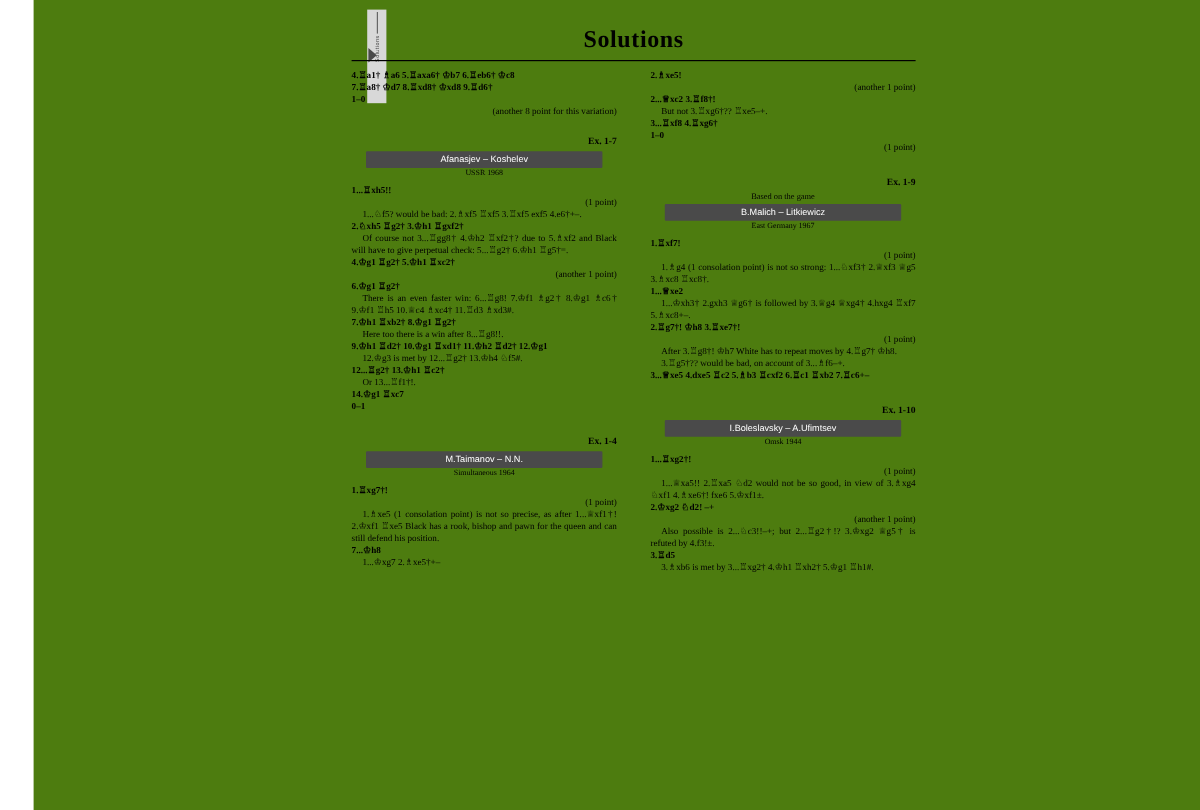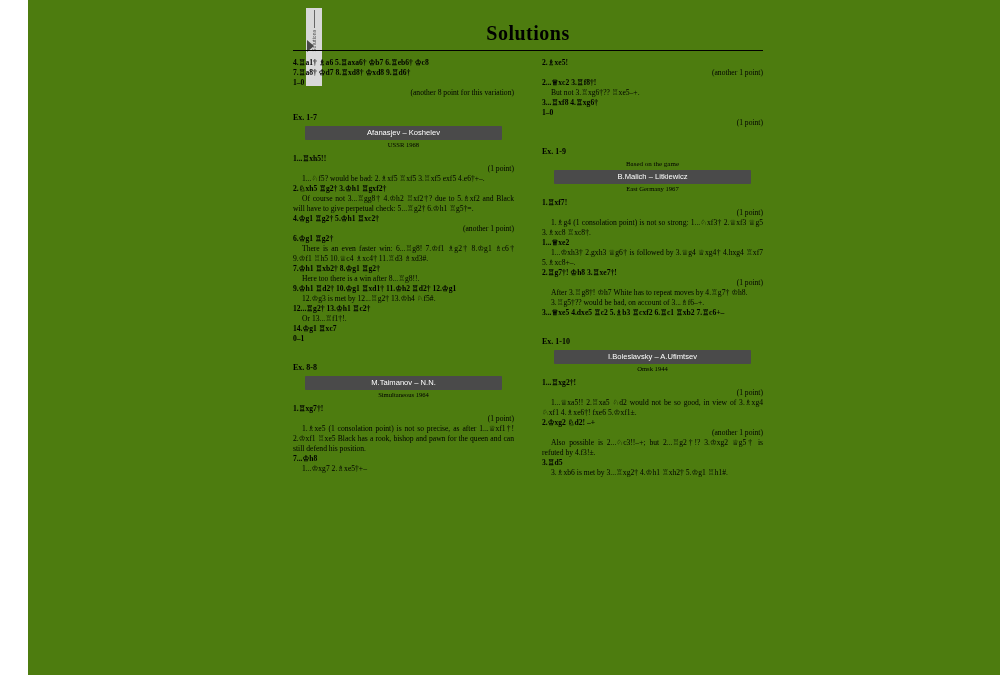--- a/index.html
+++ b/index.html
@@ -111,21 +111,21 @@
     font-weight: bold;
   }
   .indent {
     text-indent: 9px;
   }
   .points {
     text-align: right;
     font-style: normal;
   }
   .ex-head {
-    text-align: left;
+    text-align: right;
     font-weight: bold;
     font-size: 8px;
     margin-top: 8px;
     margin-bottom: 2px;
   }
   .players-bar {
     background: #4a4a4a;
     color: #fff;
     text-align: center;
     font-family: "Liberation Sans", sans-serif;
@@ -200,21 +200,21 @@
         <p class="ln indent">Here too there is a win after 8...♖g8!!.</p>
         <p class="ln bold">9.♔h1 ♖d2† 10.♔g1 ♖xd1† 11.♔h2 ♖d2† 12.♔g1</p>
         <p class="ln indent">12.♔g3 is met by 12...♖g2† 13.♔h4 ♘f5#.</p>
         <p class="ln bold">12...♖g2† 13.♔h1 ♖c2†</p>
         <p class="ln indent">Or 13...♖f1†!.</p>
         <p class="ln bold">14.♔g1 ♖xc7</p>
         <p class="ln bold">0–1</p>
 
         <div class="gap-lg"></div>
 
-        <div class="ex-head">Ex. 8-8</div>
+        <div class="ex-head">Ex. 1-4</div>
         <div class="players-bar">M.Taimanov – N.N.</div>
         <div class="event">Simultaneous 1964</div>
 
         <p class="ln bold">1.♖xg7†!</p>
         <p class="ln points">(1 point)</p>
         <p class="ln indent">1.♗xe5 (1 consolation point) is not so precise, as after 1...♕xf1†! 2.♔xf1 ♖xe5 Black has a rook, bishop and pawn for the queen and can still defend his position.</p>
         <p class="ln bold">7...♔h8</p>
         <p class="ln indent">1...♔xg7 2.♗xe5†+–</p>
 
       </div>

